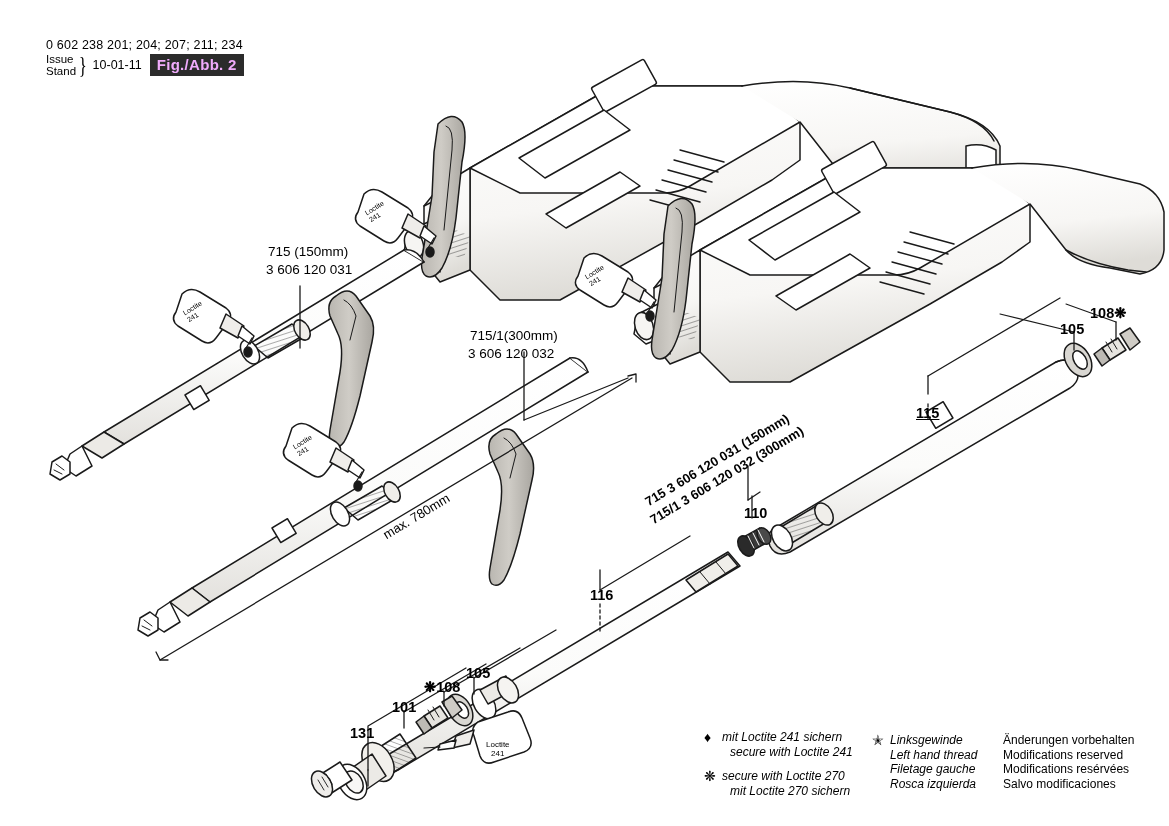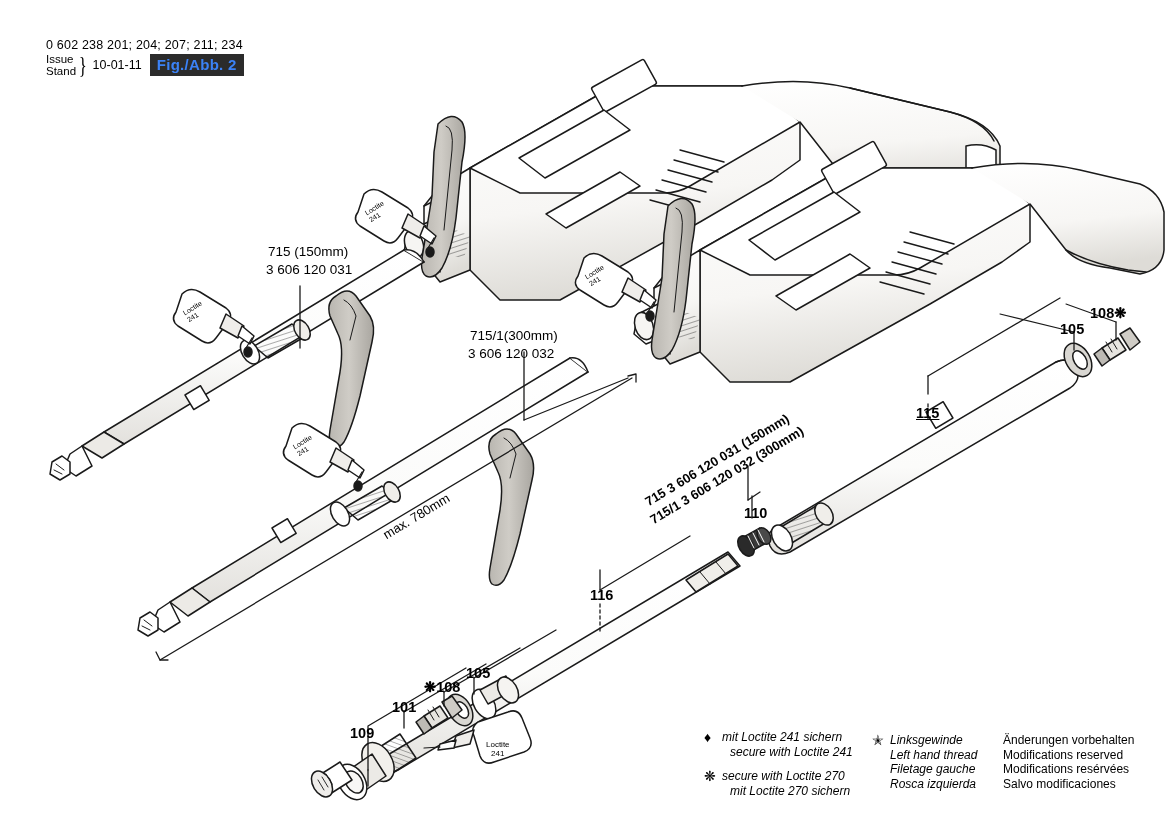--- a/index.html
+++ b/index.html
@@ -55,21 +55,21 @@
     margin-right: 4px;
     font-family: "Liberation Serif", serif;
     transform: scaleX(0.7);
   }
   .date {
     font-size: 12.5px;
     margin-right: 8px;
   }
   .figbox {
     background: #2b2b2b;
-    color: #3b82f6;
+    color: #f0abfc;
     font-weight: bold;
     font-size: 15px;
     padding: 2px 7px 3px 7px;
     letter-spacing: 0.3px;
     white-space: nowrap;
   }
   
   .lbl {
     position: absolute;
     font-size: 13.5px;
@@ -461,21 +461,21 @@
   <div class="lbl num" style="left:1060px; top:322px;">105</div>
   <div class="lbl num" style="left:1090px; top:306px;">
     <span>108</span><span>❋</span>
   </div>
 
   <div class="lbl num" style="left:466px; top:666px;">105</div>
   <div class="lbl num" style="left:424px; top:680px;">
     <span>❋</span><span>108</span>
   </div>
   <div class="lbl num" style="left:392px; top:700px;">101</div>
-  <div class="lbl num" style="left:350px; top:726px;">109</div>
+  <div class="lbl num" style="left:350px; top:726px;">131</div>
 
   <div class="lbl rot" style="left:190px; top:308px; transform: rotate(-31deg); font-size:7px; line-height:8px;">
     <div>Loctite</div>
     <div>241</div>
   </div>
   <div class="lbl rot" style="left:372px; top:208px; transform: rotate(-31deg); font-size:7px; line-height:8px;">
     <div>Loctite</div>
     <div>241</div>
   </div>
   <div class="lbl rot" style="left:592px; top:272px; transform: rotate(-31deg); font-size:7px; line-height:8px;">

